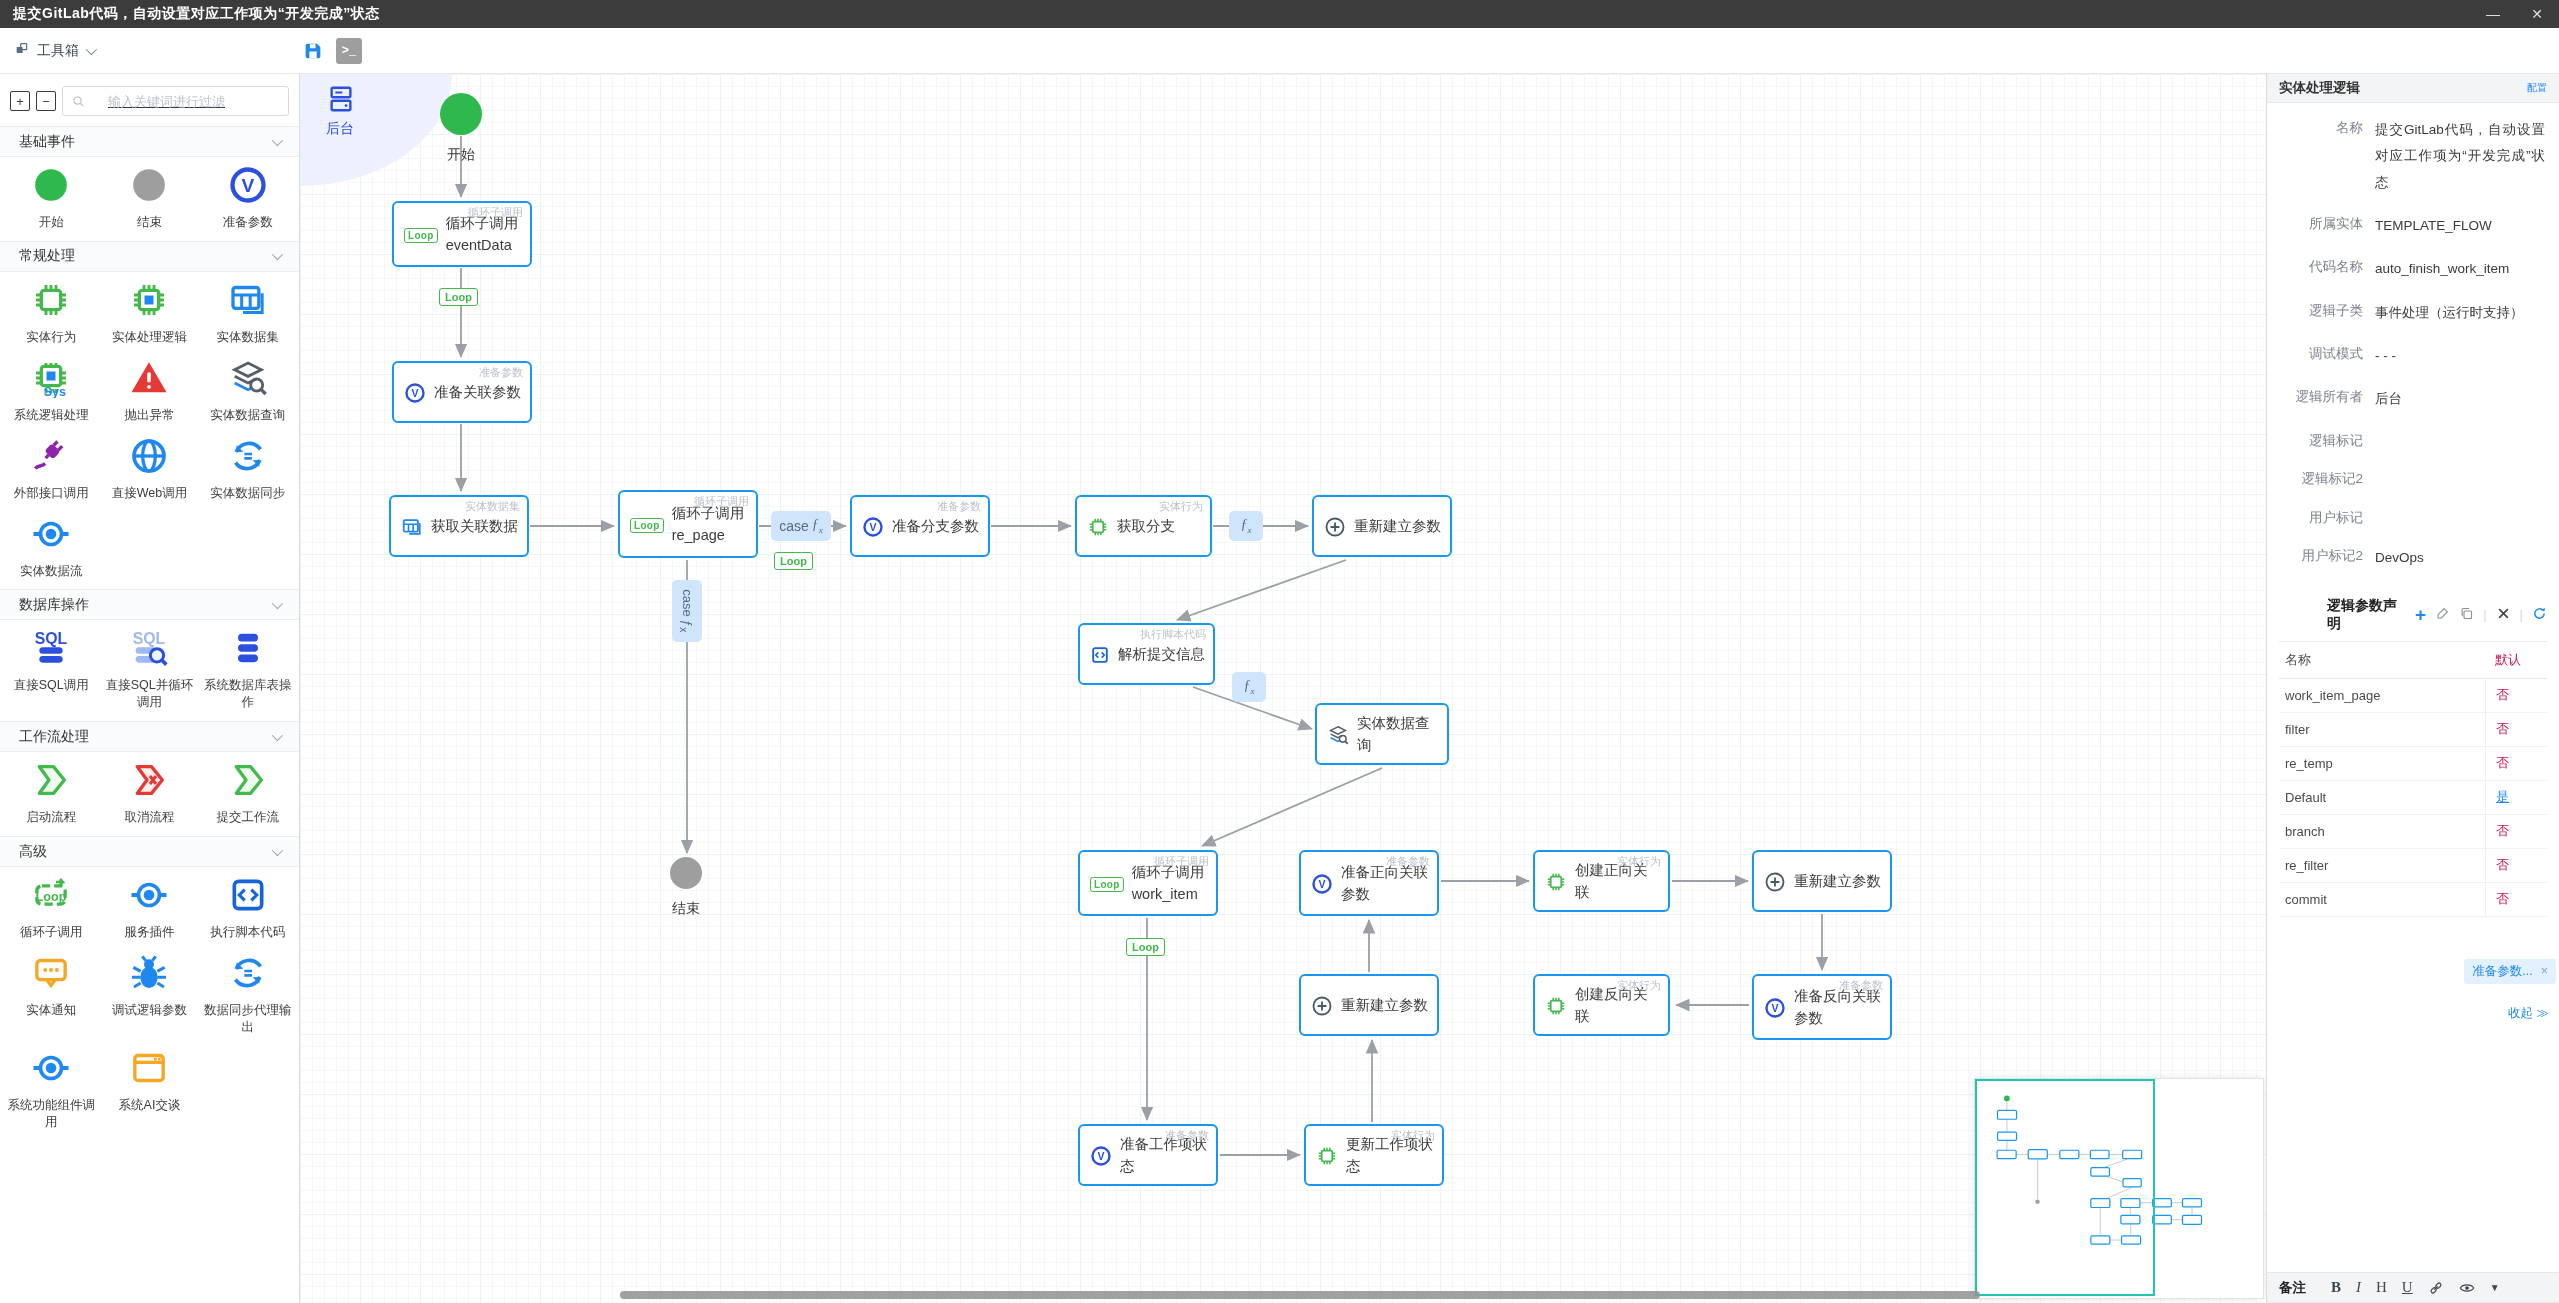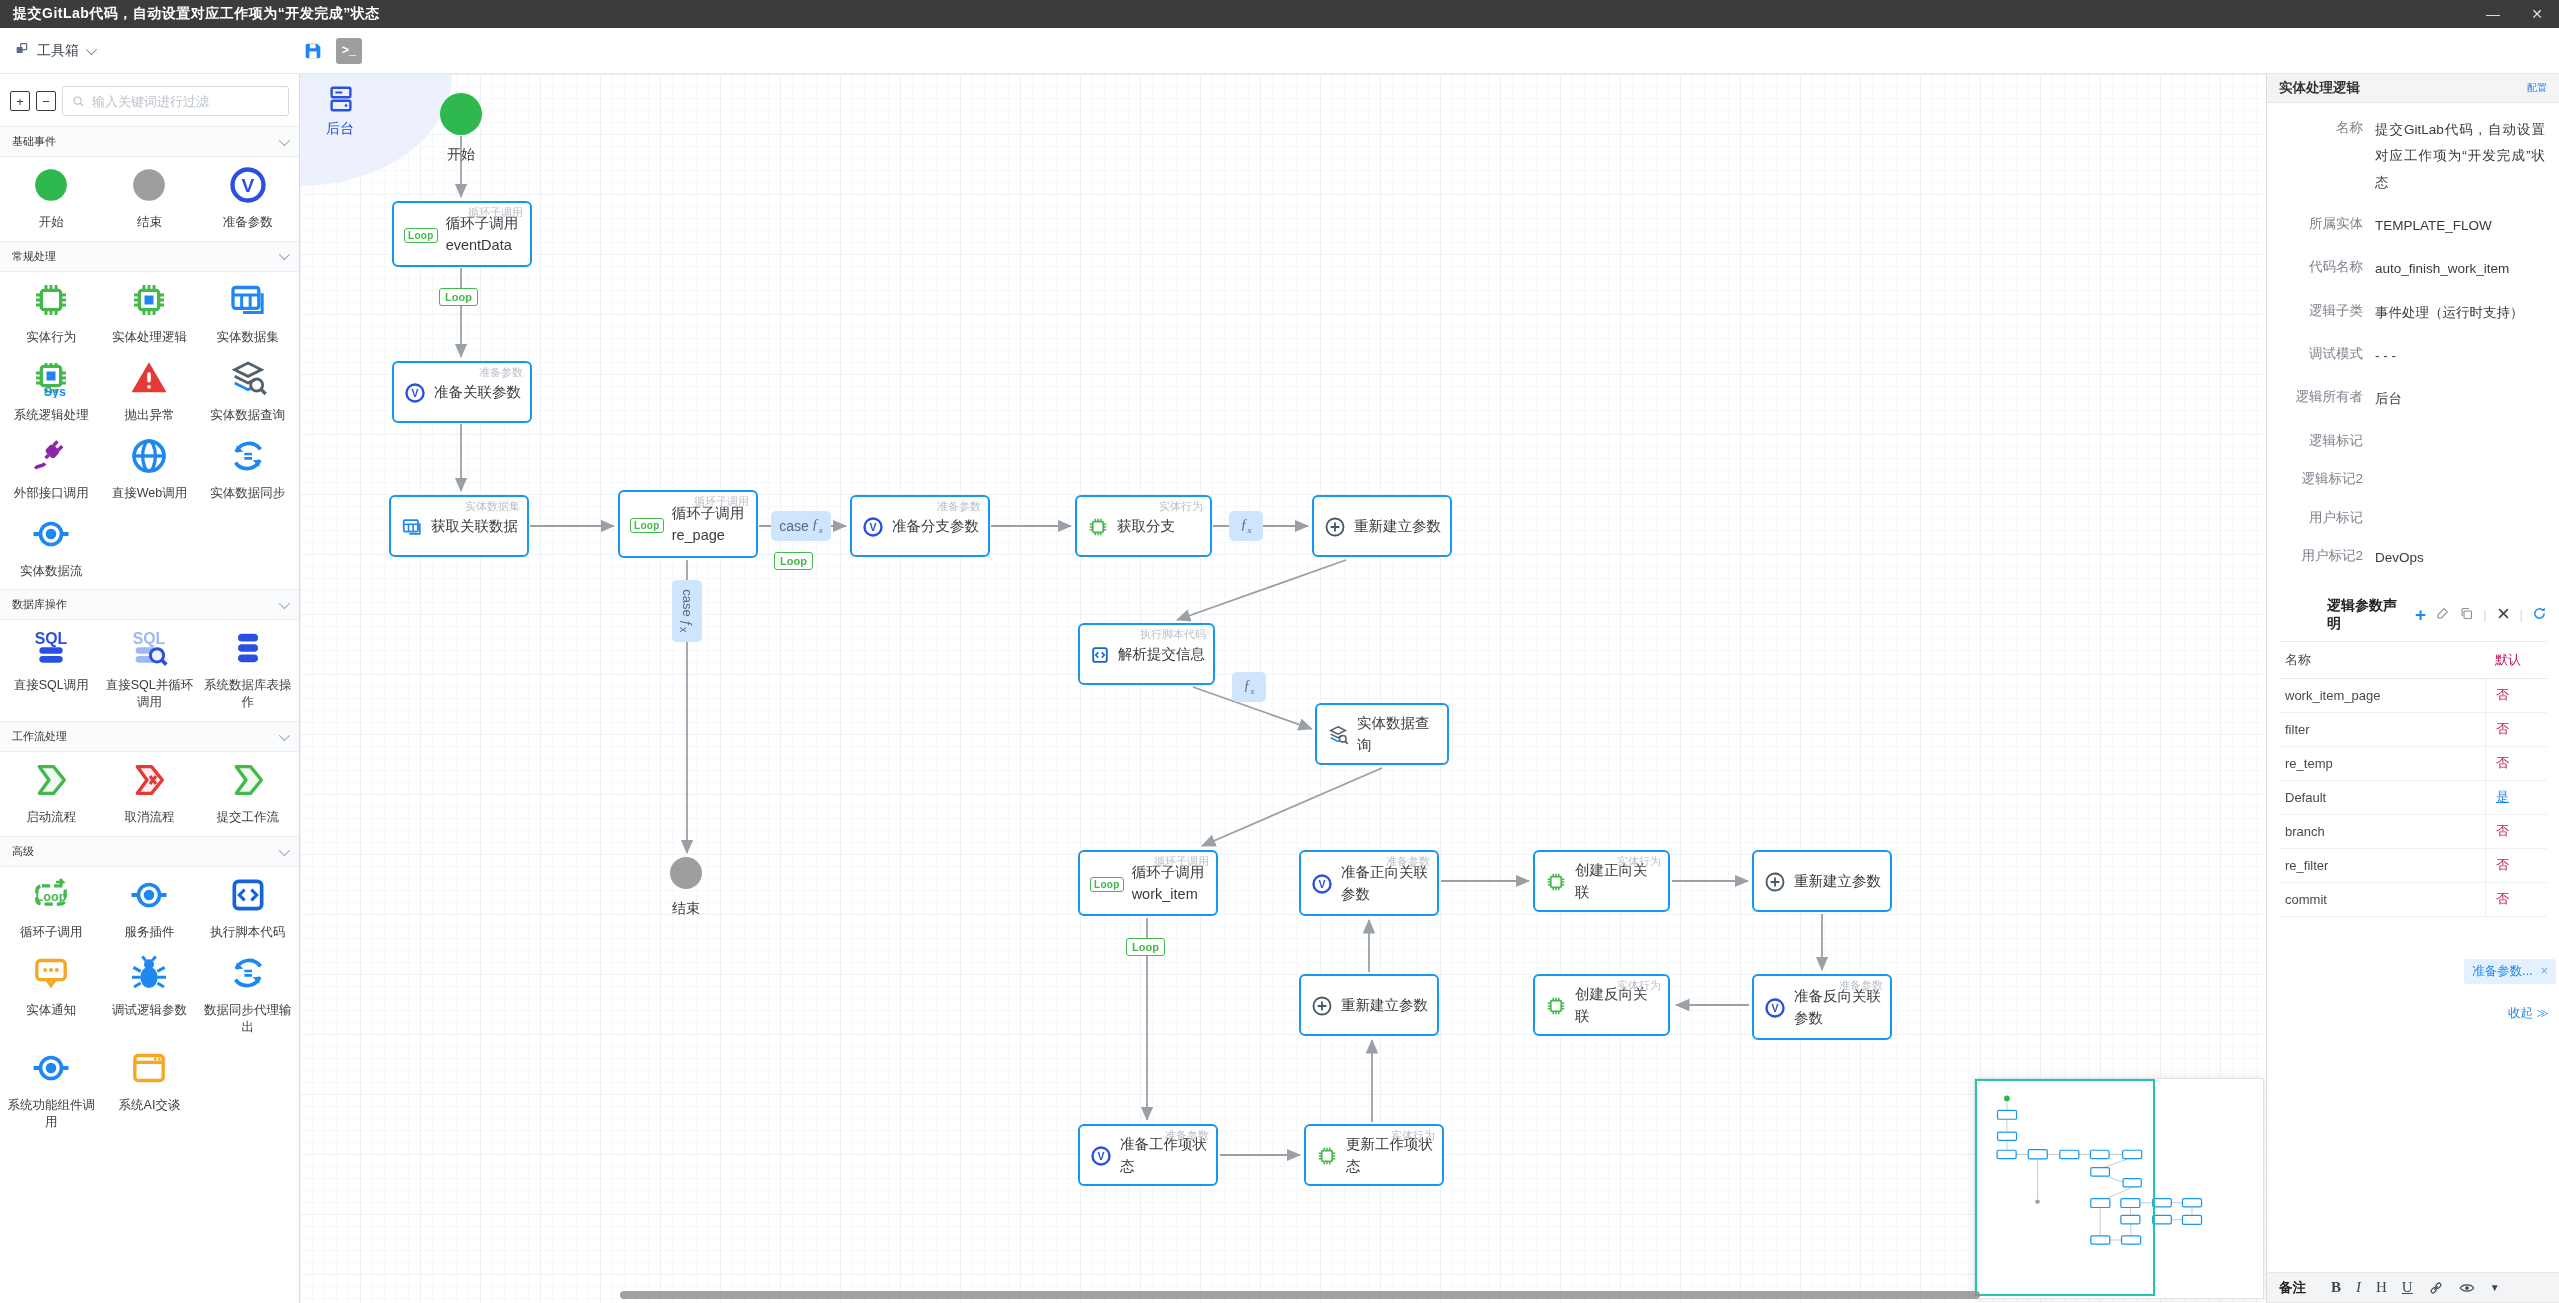--- a/index.html
+++ b/index.html
@@ -26,24 +26,24 @@
   .toggle .knob { position:absolute; left:2px; top:2px; width:18px; height:18px; border-radius:50%; background:#fff; box-shadow:0 1px 2px rgba(0,0,0,.25); }
   .caret { width:8px; height:8px; border-right:1.6px solid #7a8594; border-bottom:1.6px solid #7a8594; transform:rotate(45deg) translateY(-2px); }
 
   
   .main { display:flex; height:1229px; }
 
   
   .sidebar { width:300px; border-right:1px solid #dcdcdc; background:#fff; overflow:hidden; }
   .search-row { display:flex; align-items:center; gap:6px; padding:12px 10px 10px 10px; }
   .sq-btn { width:20px; height:20px; border:1.5px solid #3a3a3a; border-radius:2px; display:flex; align-items:center; justify-content:center; font-size:13px; color:#3a3a3a; cursor:pointer; line-height:1; }
-  .search-box { flex:1; height:30px; border:1px solid #d9d9d9; border-radius:3px; display:flex; align-items:center; padding:0 8px; gap:6px; }
+  .search-box { flex:1; height:30px; border:1px solid #d9d9d9; border-radius:3px; display:flex; align-items:center; padding:0 8px; gap:22px;text-decoration:underline; }
   .search-box input { border:none; outline:none; width:100%; font-size:13px; color:#333; font-family:inherit; }
   .search-box input::placeholder { color:#bdc3cc; }
-  .section-hd { height:31px; background:#fafbfc; border-top:1px solid #ededed; border-bottom:1px solid #ededed; display:flex; align-items:center; padding:0 12px; color:#333; font-size:11px; cursor:pointer; }
+  .section-hd { height:31px; background:#fafbfc; border-top:1px solid #ededed; border-bottom:1px solid #ededed; display:flex; align-items:center; padding:0 19px; color:#333; font-size:14px; cursor:pointer; }
   .section-hd .caret { margin-left:auto; border-color:#9aa2ad; }
   .palette { display:grid; grid-template-columns:repeat(3,1fr); padding:8px 2px 10px 2px; row-gap:12px; }
   .p-item { display:flex; flex-direction:column; align-items:center; gap:6px; cursor:pointer; }
   .p-item svg { width:40px; height:40px; }
   .p-item .p-label { font-size:12.5px; color:#3d3d3d; text-align:center; line-height:1.35; padding:0 1px; }
 
   
   .canvas { position:relative; flex:1; background:#fff; overflow:hidden;
     background-image:
       linear-gradient(#eef1f5 1px, transparent 1px), linear-gradient(90deg,#eef1f5 1px, transparent 1px),

